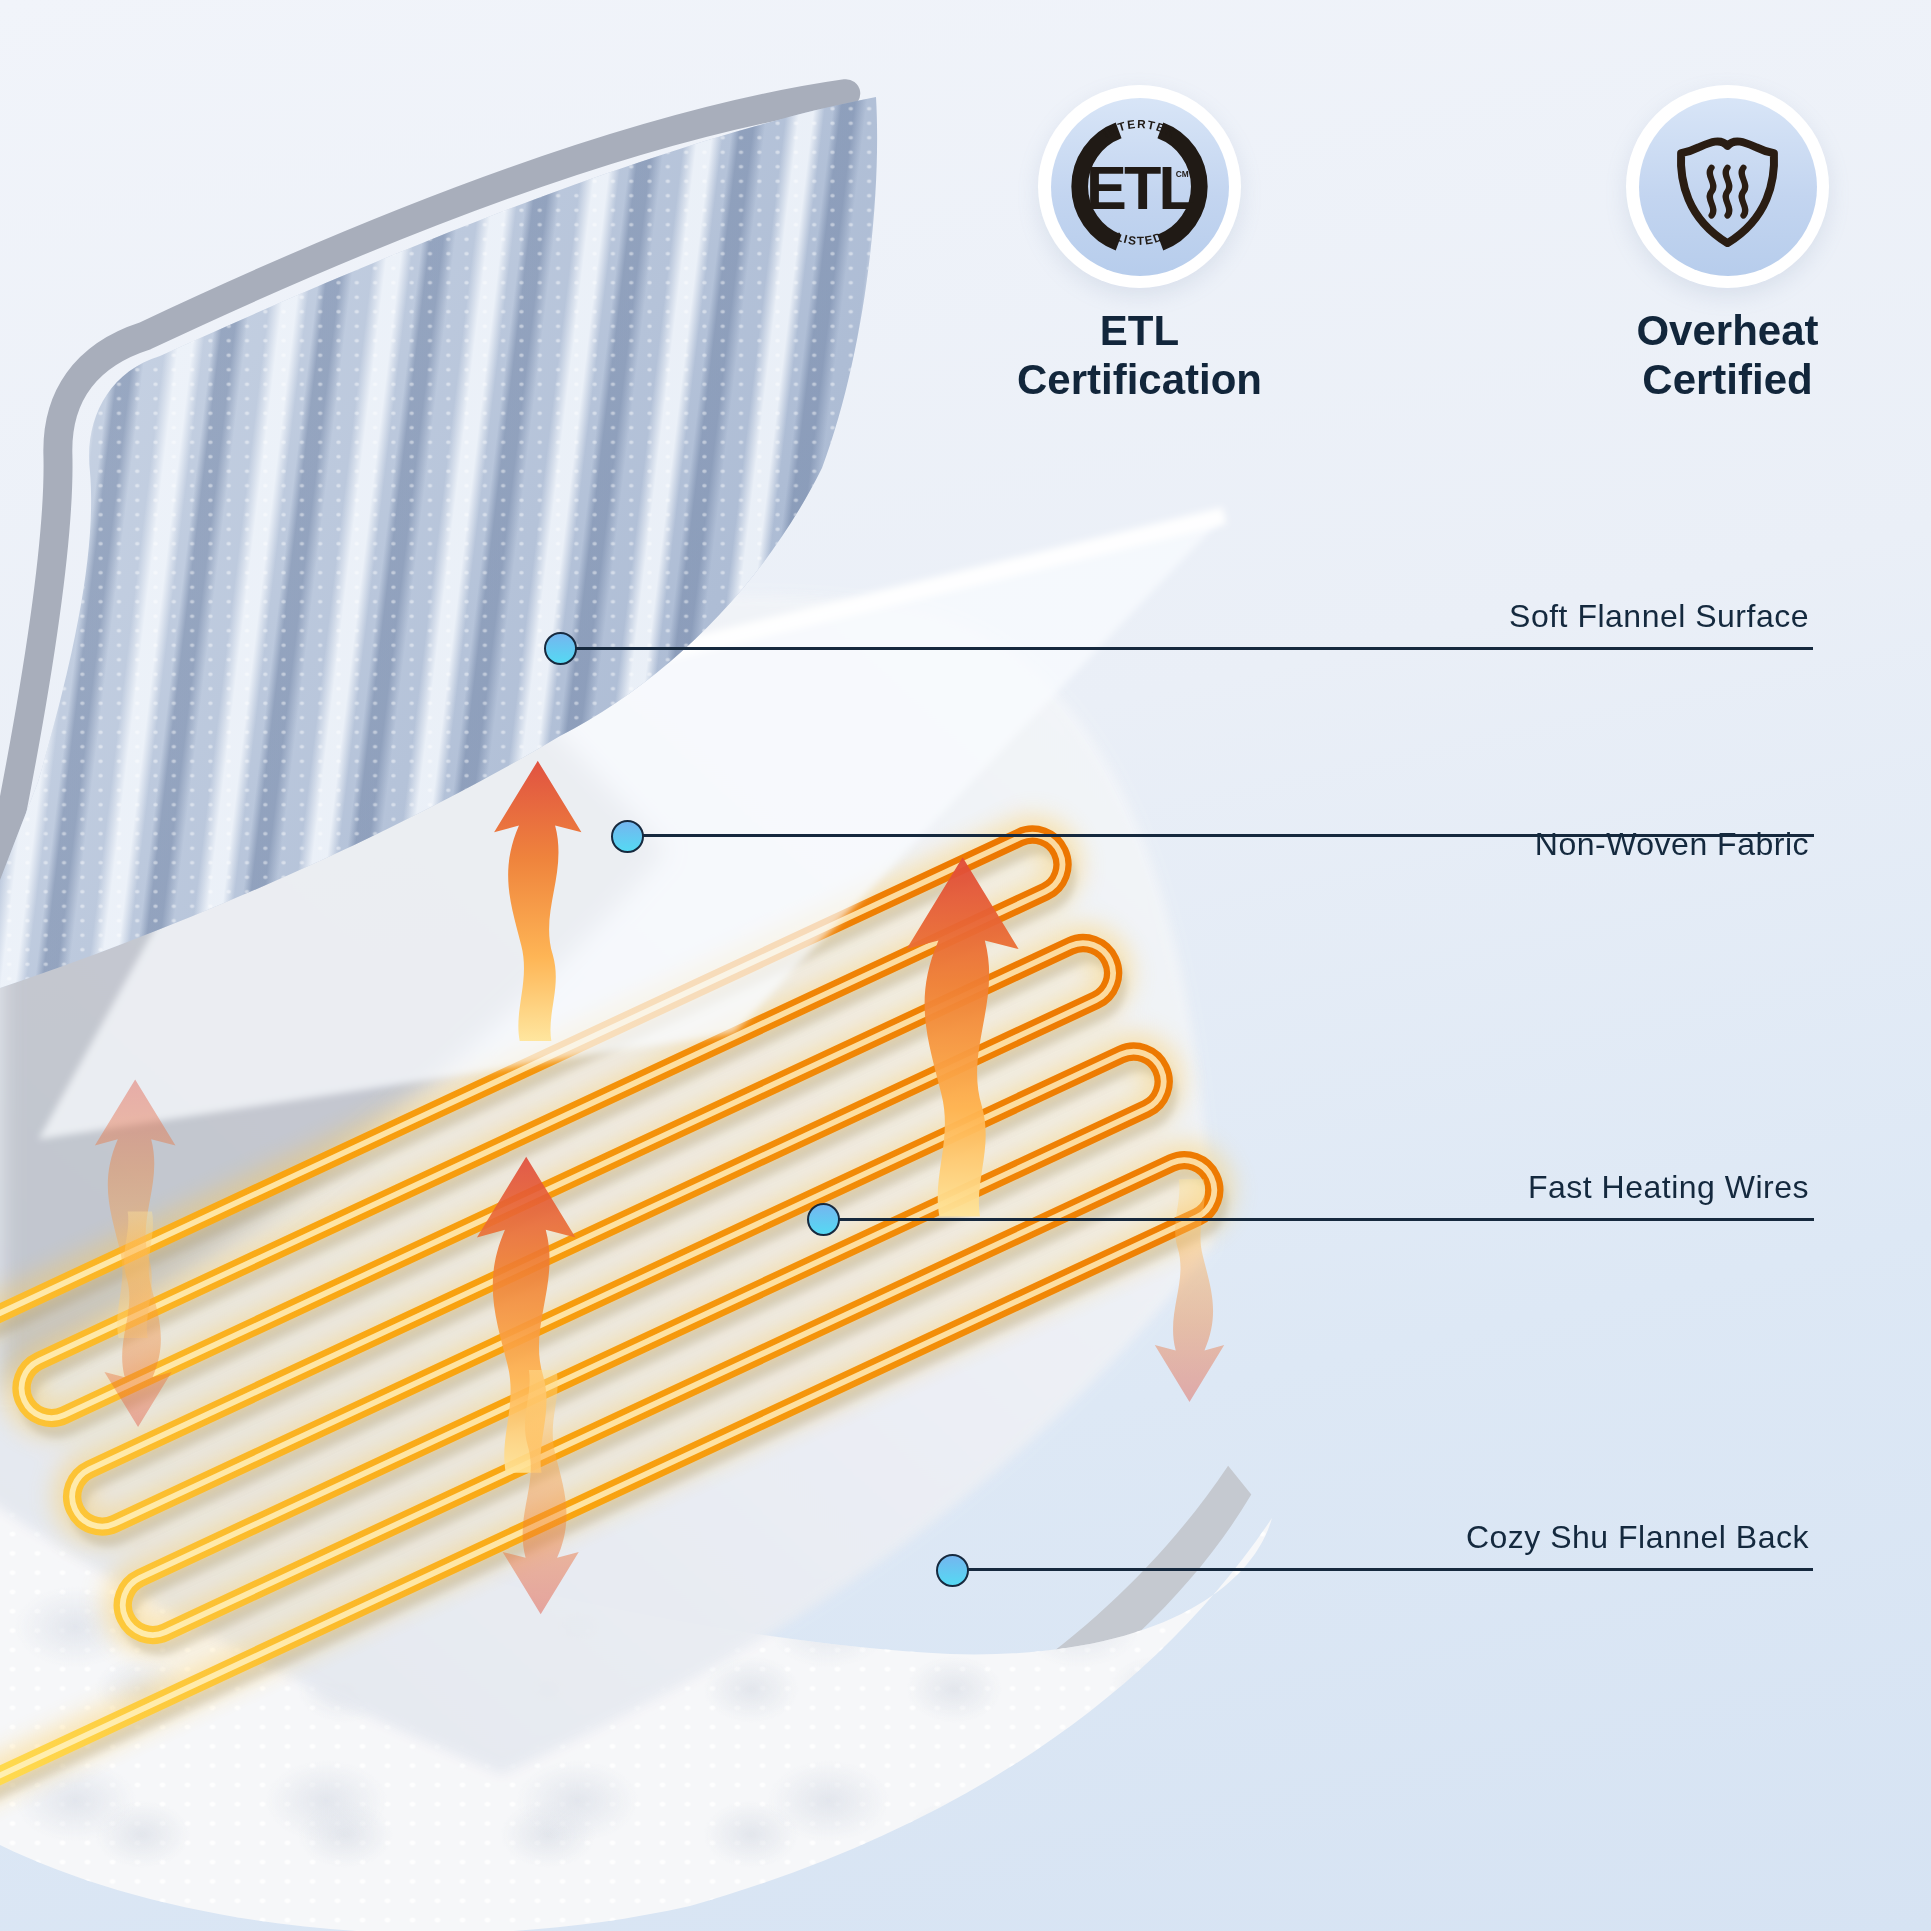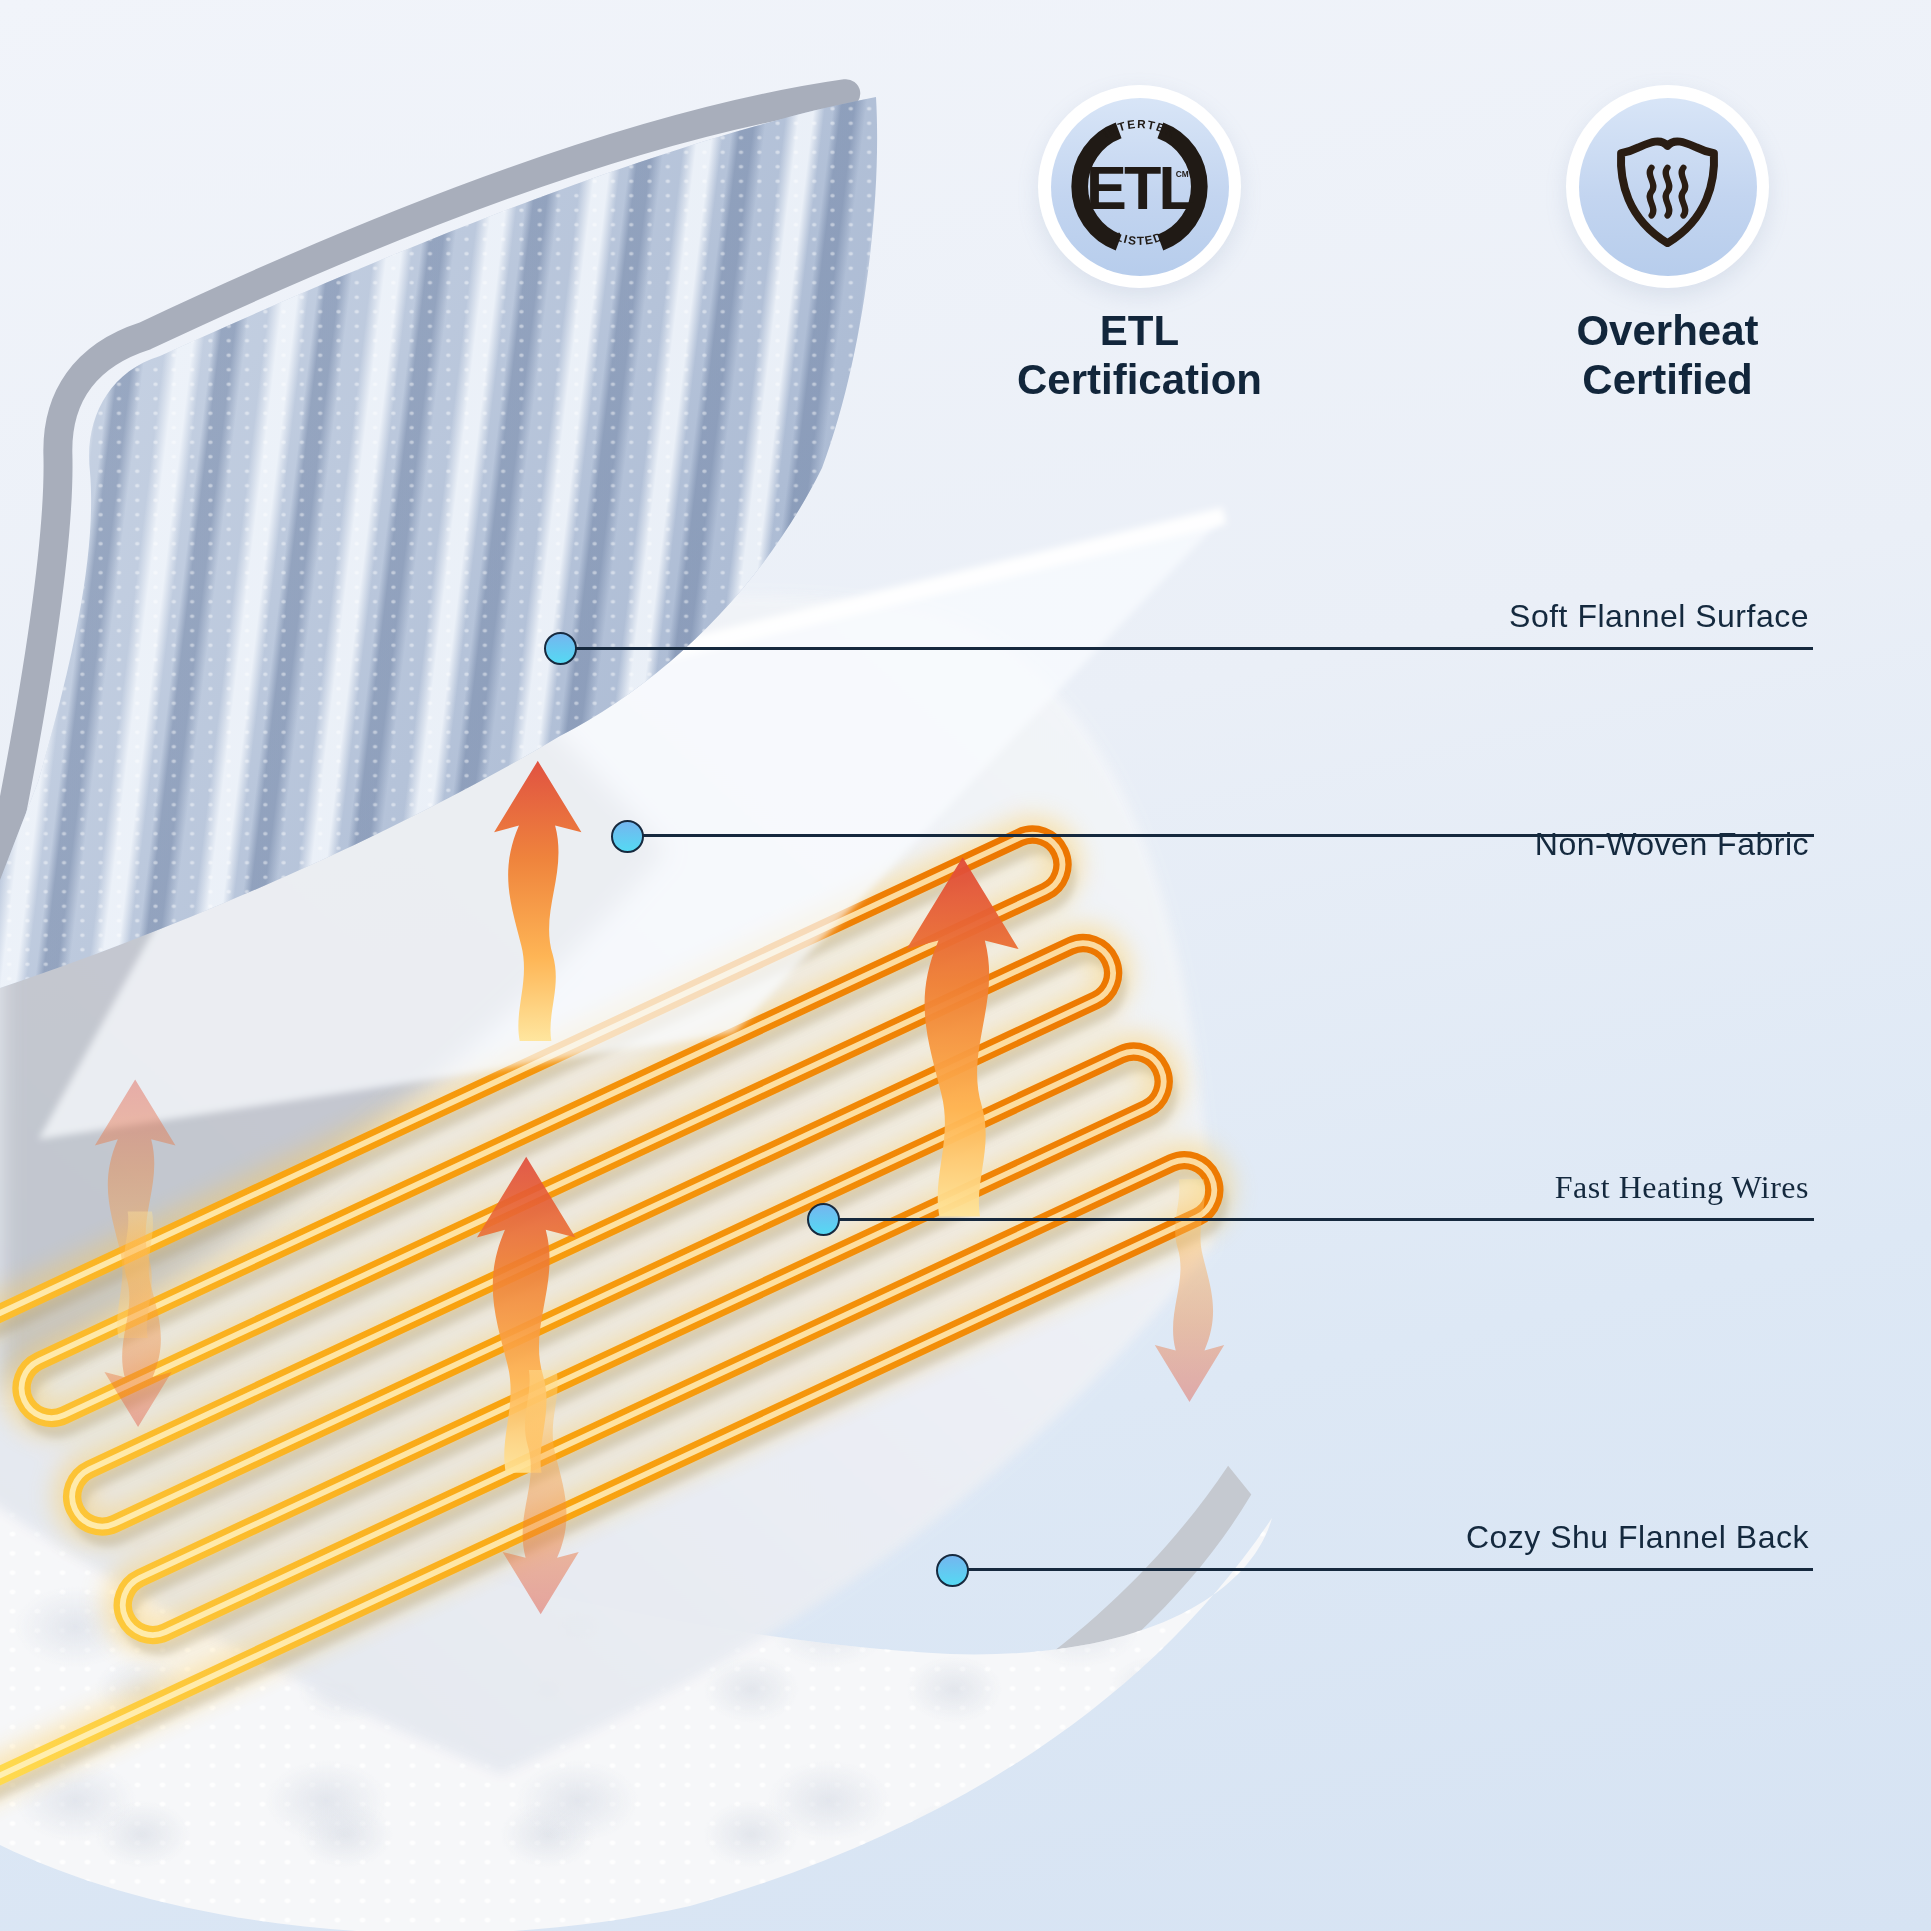--- a/index.html
+++ b/index.html
@@ -125,21 +125,21 @@
 
   <div>
     <div class="callout-line" style="left:628px;top:834px;width:1186px;"></div>
     <div class="callout-dot" style="left:611px;top:820px;"></div>
     <div class="callout-label" style="bottom:1068px;">Non-Woven Fabric</div>
   </div>
 
   <div>
     <div class="callout-line" style="left:824px;top:1218px;width:990px;"></div>
     <div class="callout-dot" style="left:807px;top:1203px;"></div>
-    <div class="callout-label" style="bottom:725px;font-family:Liberation Serif, serif;">Fast Heating Wires</div>
+    <div class="callout-label" style="bottom:725px;">Fast Heating Wires</div>
   </div>
 
   <div>
     <div class="callout-line" style="left:952px;top:1568px;width:861px;"></div>
     <div class="callout-dot" style="left:936px;top:1554px;"></div>
     <div class="callout-label" style="bottom:375px;">Cozy Shu Flannel Back</div>
   </div>
 
   <div class="badge" style="left:980px;top:85px;">
     <div class="badge-circle">
@@ -162,21 +162,21 @@
         </svg>
       </div>
     </div>
     <div class="badge-label">
       <div>ETL</div>
       <div>Certification</div>
     </div>
   </div>
 
 
-  <div class="badge" style="left:1508px;top:85px;">
+  <div class="badge" style="left:1568px;top:85px;">
     <div class="badge-circle">
       <div class="badge-inner">
         <svg width="145" height="145" viewBox="-100 -100 200 200">
           <path d="M 0,-56 C -10,-68 -26,-60 -40,-54 C -48,-50 -58,-47 -64,-46 C -66,-8 -56,44 0,78 C 56,44 66,-8 64,-46 C 58,-47 48,-50 40,-54 C 26,-60 10,-68 0,-56 Z" fill="none" stroke="#2a1d13" stroke-width="11" stroke-linejoin="round"></path>
           <g fill="none" stroke="#2a1d13" stroke-width="8.5" stroke-linecap="round">
             <path d="M -22,-26 c -9,11 9,22 0,33 c -9,11 9,22 0,33"></path>
             <path d="M 0,-26 c -9,11 9,22 0,33 c -9,11 9,22 0,33"></path>
             <path d="M 22,-26 c -9,11 9,22 0,33 c -9,11 9,22 0,33"></path>
           </g>
         </svg>

